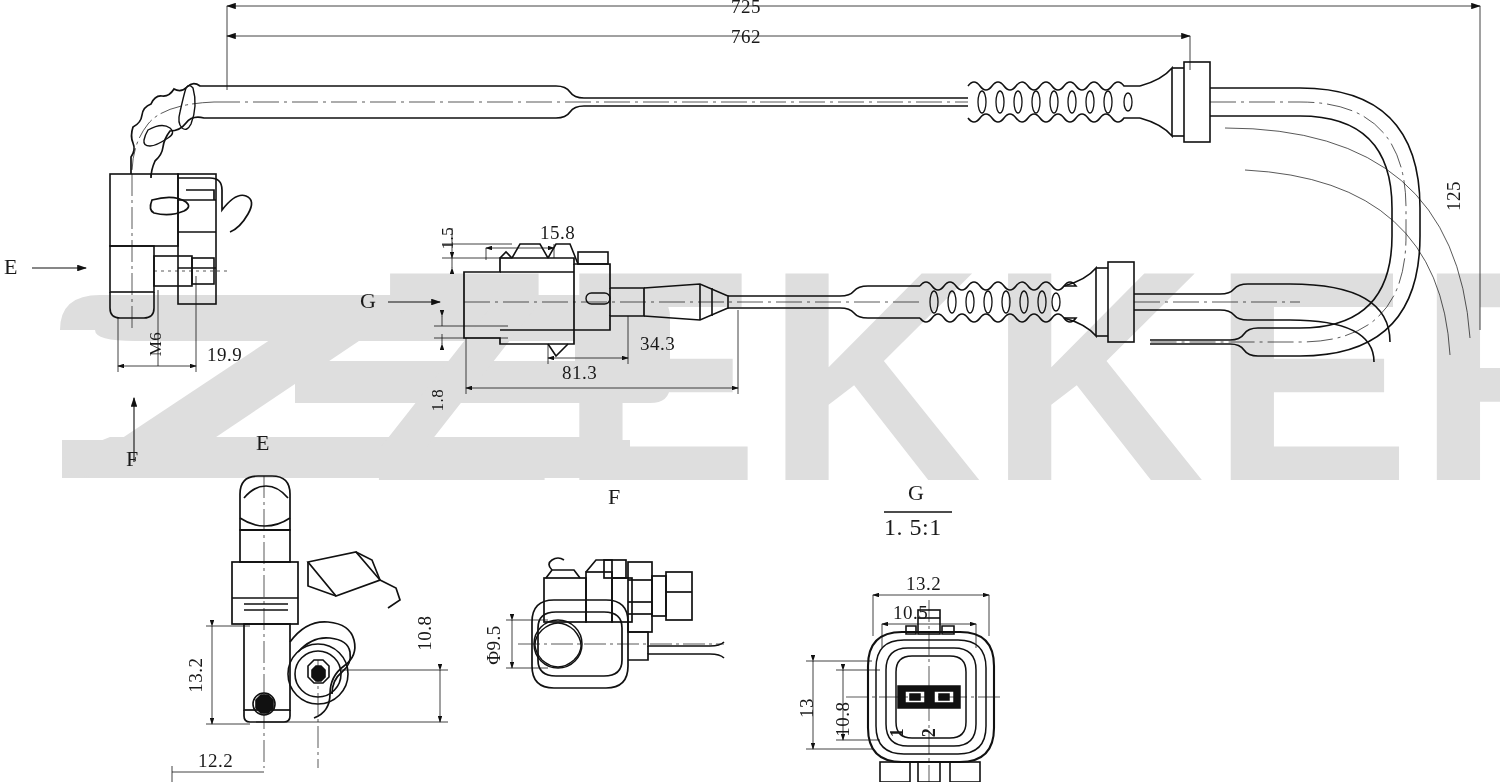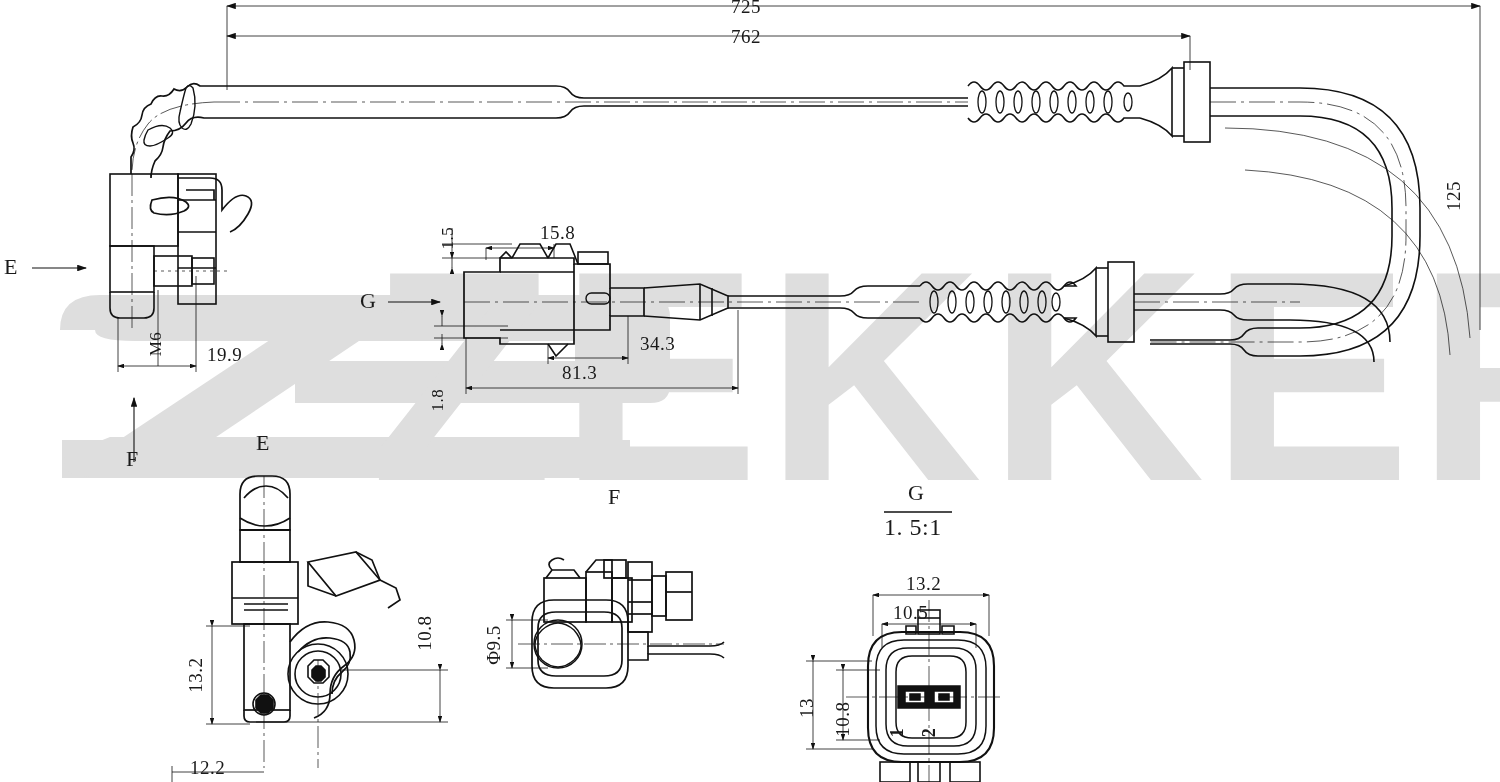--- a/index.html
+++ b/index.html
@@ -414,21 +414,21 @@
   <div class="lbl view" style="left:126px;top:446px;">F</div>
 
   <div class="lbl dimS rot" style="left:437px;top:228px;">1.5</div>
   <div class="lbl dim" style="left:540px;top:222px;">15.8</div>
   <div class="lbl dim" style="left:640px;top:333px;">34.3</div>
   <div class="lbl dim" style="left:562px;top:362px;">81.3</div>
   <div class="lbl dimS rot" style="left:427px;top:390px;">1.8</div>
 
   <div class="lbl view" style="left:256px;top:430px;">E</div>
   <div class="lbl dim rot" style="left:178px;top:664px;">13.2</div>
-  <div class="lbl dim" style="left:190px;top:750px;margin-top:7px;">12.2</div>
+  <div class="lbl dim" style="left:198px;top:750px;">12.2</div>
   <div class="lbl dim rot" style="left:407px;top:622px;">10.8</div>
 
   <div class="lbl view" style="left:608px;top:484px;">F</div>
   <div class="lbl dim rot" style="left:474px;top:634px;">Φ9.5</div>
 
   <div class="lbl view" style="left:908px;top:480px;">G</div>
   <div class="lbl scaleTxt" style="left:884px;top:514px;">1. 5:1</div>
   <div class="lbl dim" style="left:906px;top:573px;">13.2</div>
   <div class="lbl dim" style="left:893px;top:602px;">10.5</div>
   <div class="lbl dim rot" style="left:797px;top:697px;">13</div>

